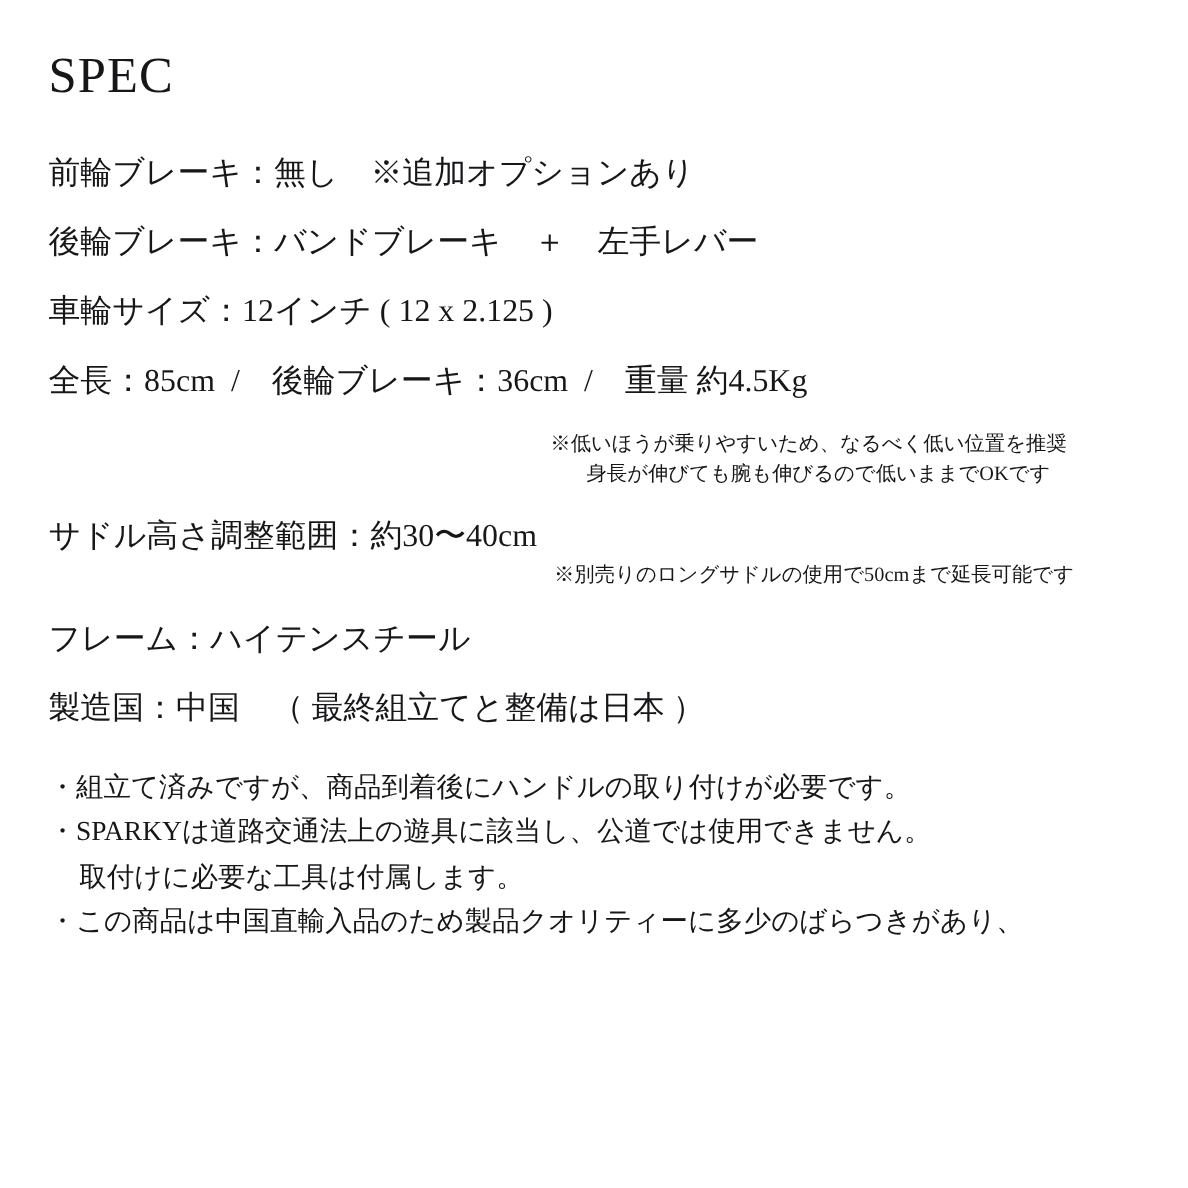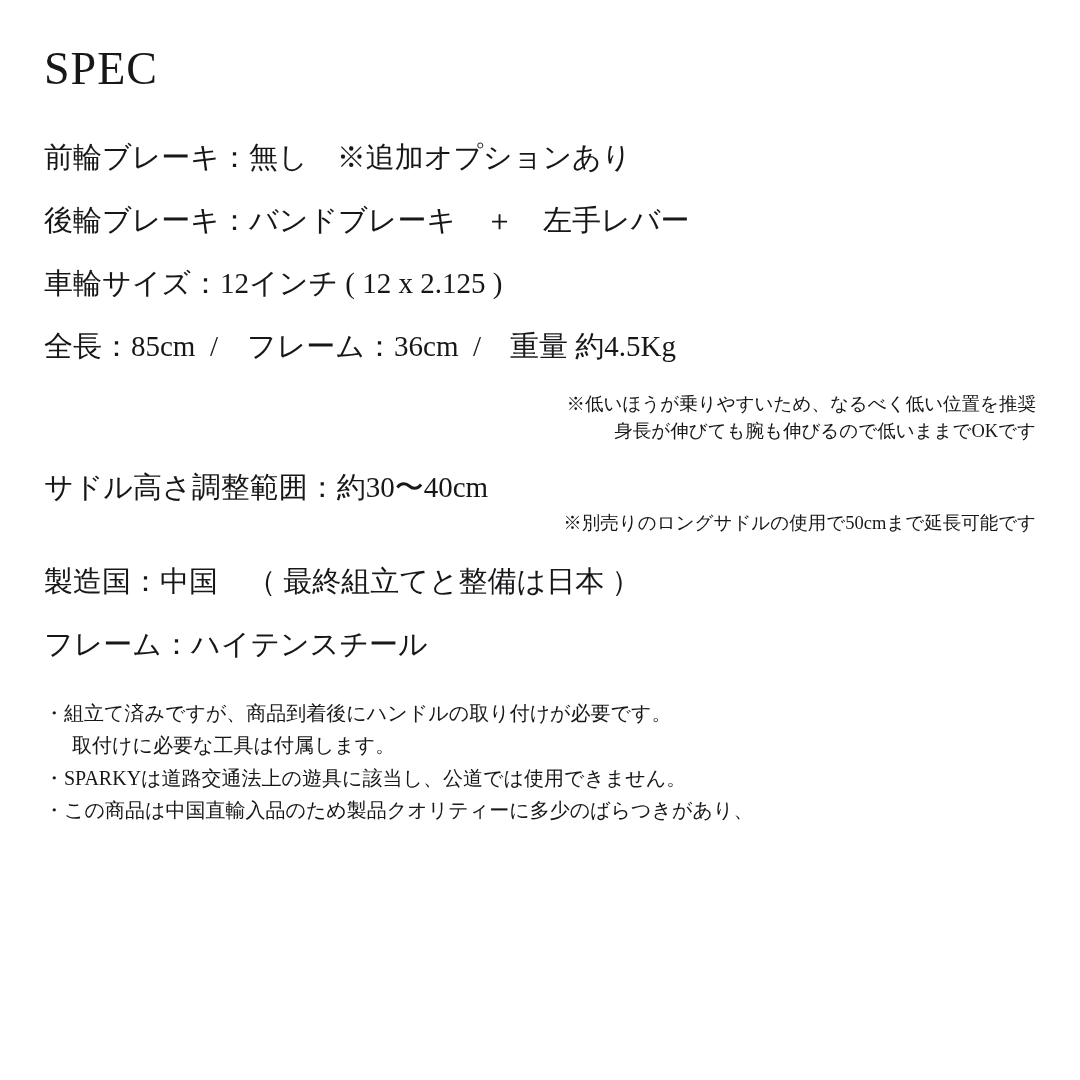--- a/index.html
+++ b/index.html
@@ -35,41 +35,41 @@
     font-size: 29px;
     line-height: 1.28;
     margin-bottom: 26px;
     white-space: pre;
     margin-top: 24px;
   }
   .spec-row.tight {
     margin-bottom: 4px;
   }
   .note-block {
-    text-align: right;
+    text-align: center;
     padding-left: 390px;
     margin-bottom: 22px;
   }
   .note-line {
     font-size: 18.5px;
     line-height: 1.45;
     white-space: pre;
   }
   .note-line.indent {
     padding-left: 18px;
   }
   .note-block.single {
     padding-left: 400px;
     margin-bottom: 26px;
   }
   .bullets {
     margin-top: 34px;
   }
   .bullet-line {
-    font-size: 20px;
+    font-size: 25px;
     line-height: 1.62;
     white-space: pre;
   }
   .bullet-line.sub {
     padding-left: 28px;
   }
 </style>
 </head>
 <body>
 
@@ -78,38 +78,38 @@
   <h1 class="spec-title">SPEC</h1>
 
   <div class="spec-list">
 
     <div class="spec-row">前輪ブレーキ：無し　※追加オプションあり</div>
 
     <div class="spec-row">後輪ブレーキ：バンドブレーキ　＋　左手レバー</div>
 
     <div class="spec-row">車輪サイズ：12インチ ( 12 x 2.125 )</div>
 
-    <div class="spec-row">全長：85cm  /　フレーム：36cm  /　重量 約4.5Kg</div>
+    <div class="spec-row">全長：85cm  /　後輪ブレーキ：36cm  /　重量 約4.5Kg</div>
 
     <div class="note-block">
       <div class="note-line">※低いほうが乗りやすいため、なるべく低い位置を推奨</div>
       <div class="note-line indent">身長が伸びても腕も伸びるので低いままでOKです</div>
     </div>
 
     <div class="spec-row tight">サドル高さ調整範囲：約30〜40cm</div>
     <div class="note-block single">
       <div class="note-line">※別売りのロングサドルの使用で50cmまで延長可能です</div>
     </div>
 
+    <div class="spec-row">フレーム：ハイテンスチール</div>
+
     <div class="spec-row">製造国：中国　（ 最終組立てと整備は日本 ）</div>
-
-    <div class="spec-row">フレーム：ハイテンスチール</div>
 
   </div>
 
   <div class="bullets">
     <div class="bullet-line">・組立て済みですが、商品到着後にハンドルの取り付けが必要です。</div>
+    <div class="bullet-line">・SPARKYは道路交通法上の遊具に該当し、公道では使用できません。</div>
     <div class="bullet-line sub">取付けに必要な工具は付属します。</div>
-    <div class="bullet-line">・SPARKYは道路交通法上の遊具に該当し、公道では使用できません。</div>
     <div class="bullet-line">・この商品は中国直輸入品のため製品クオリティーに多少のばらつきがあり、</div>
   </div>
 
 </div>
 
 </body></html>

